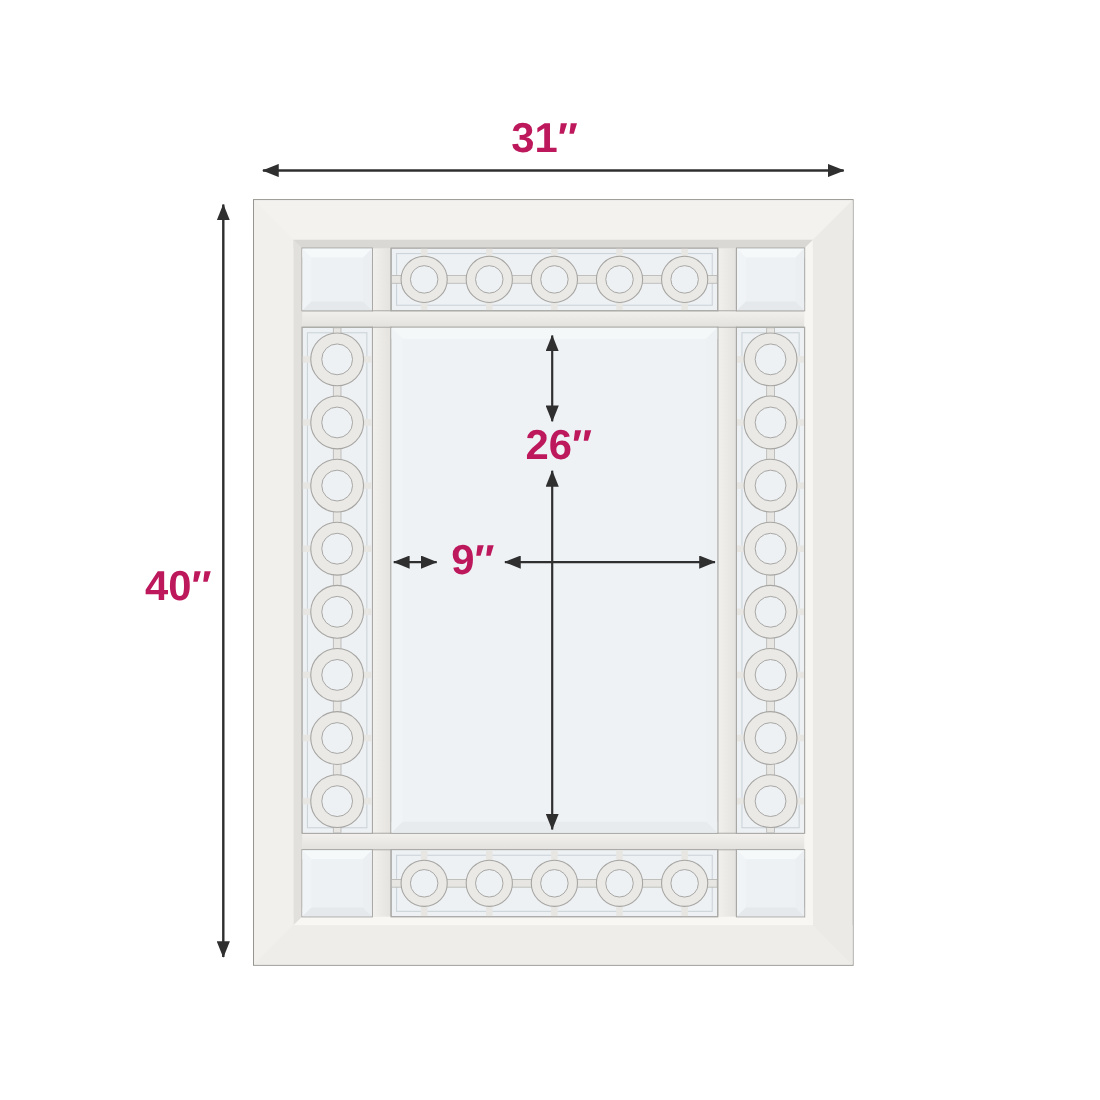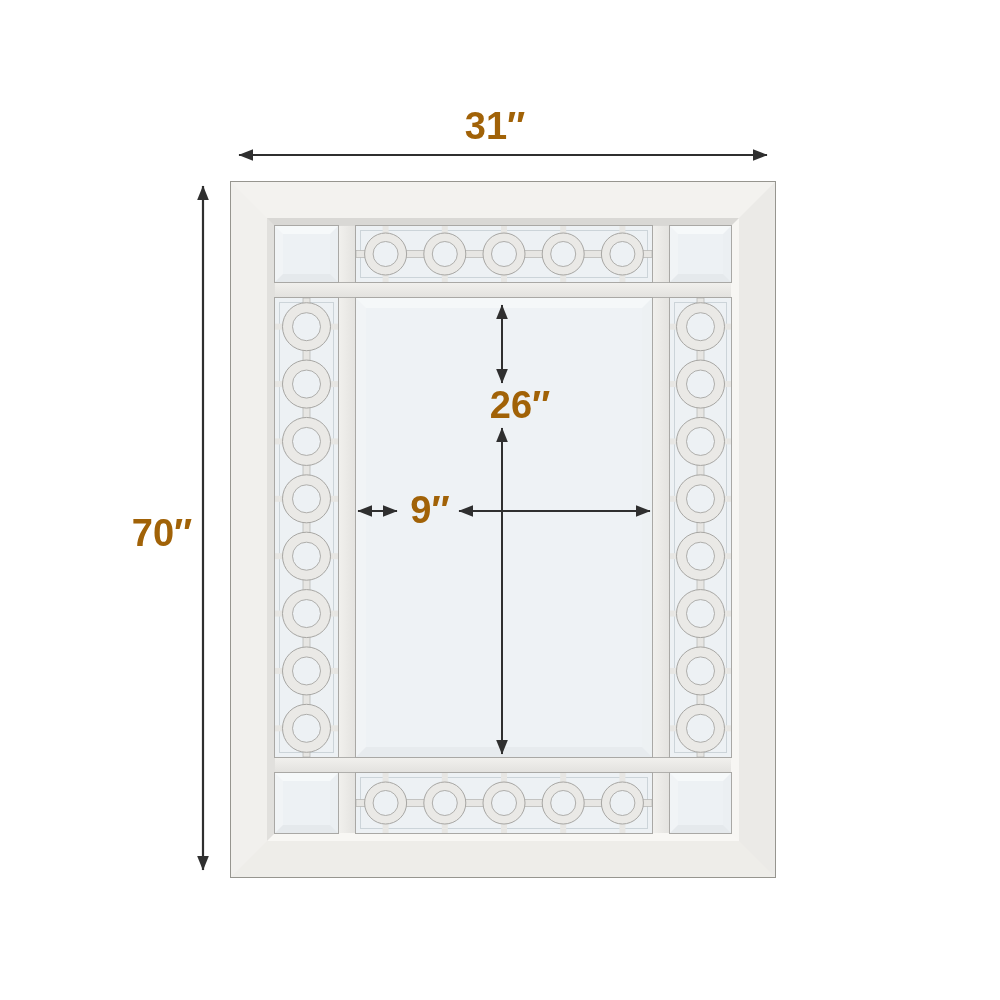--- a/index.html
+++ b/index.html
@@ -43,21 +43,21 @@
     position:absolute;box-sizing:border-box;background:#eef2f5;
     border:10px solid;
     border-color:#f5f8f9 #edf1f3 #e7ebee #f1f4f6;
     box-shadow:0 0 0 1px #a9a8a5;
   }
   .band{position:absolute;display:block;box-shadow:0 0 0 1px #a9a8a5;}
   
   .dims-overlay{position:absolute;left:0;top:0;width:1000px;height:1000px;z-index:5;pointer-events:none;}
   .dim-label{
     position:absolute;transform:translate(-50%,-50%);
-    font-weight:700;font-size:38px;line-height:1;color:#a16207;
+    font-weight:700;font-size:38px;line-height:1;color:#be185d;
     white-space:nowrap;z-index:6;
   }
 </style>
 </head>
 <body>
 
 <div class="stage">
 
   <div class="mirror-frame">
     <div class="frame-lip">
@@ -194,17 +194,17 @@
       <line x1="502" y1="305" x2="502" y2="383" stroke="#2f2f2f" stroke-width="2" marker-start="url(#ah)" marker-end="url(#ah)"></line>
       <line x1="502" y1="428" x2="502" y2="754" stroke="#2f2f2f" stroke-width="2" marker-start="url(#ah)" marker-end="url(#ah)"></line>
     </g>
     <g>
       <line x1="358" y1="511" x2="397" y2="511" stroke="#2f2f2f" stroke-width="2" marker-start="url(#ah)" marker-end="url(#ah)"></line>
       <line x1="459" y1="511" x2="650" y2="511" stroke="#2f2f2f" stroke-width="2" marker-start="url(#ah)" marker-end="url(#ah)"></line>
     </g>
   </svg>
 
   <div class="dim-label" style="left:495px;top:126px">31″</div>
-  <div class="dim-label" style="left:162px;top:533px">70″</div>
-  <div class="dim-label" style="left:520px;top:405px">26″</div>
+  <div class="dim-label" style="left:162px;top:533px">40″</div>
+  <div class="dim-label" style="left:508px;top:405px">26″</div>
   <div class="dim-label" style="left:430px;top:510px">9″</div>
 
 </div>
 
 </body></html>

